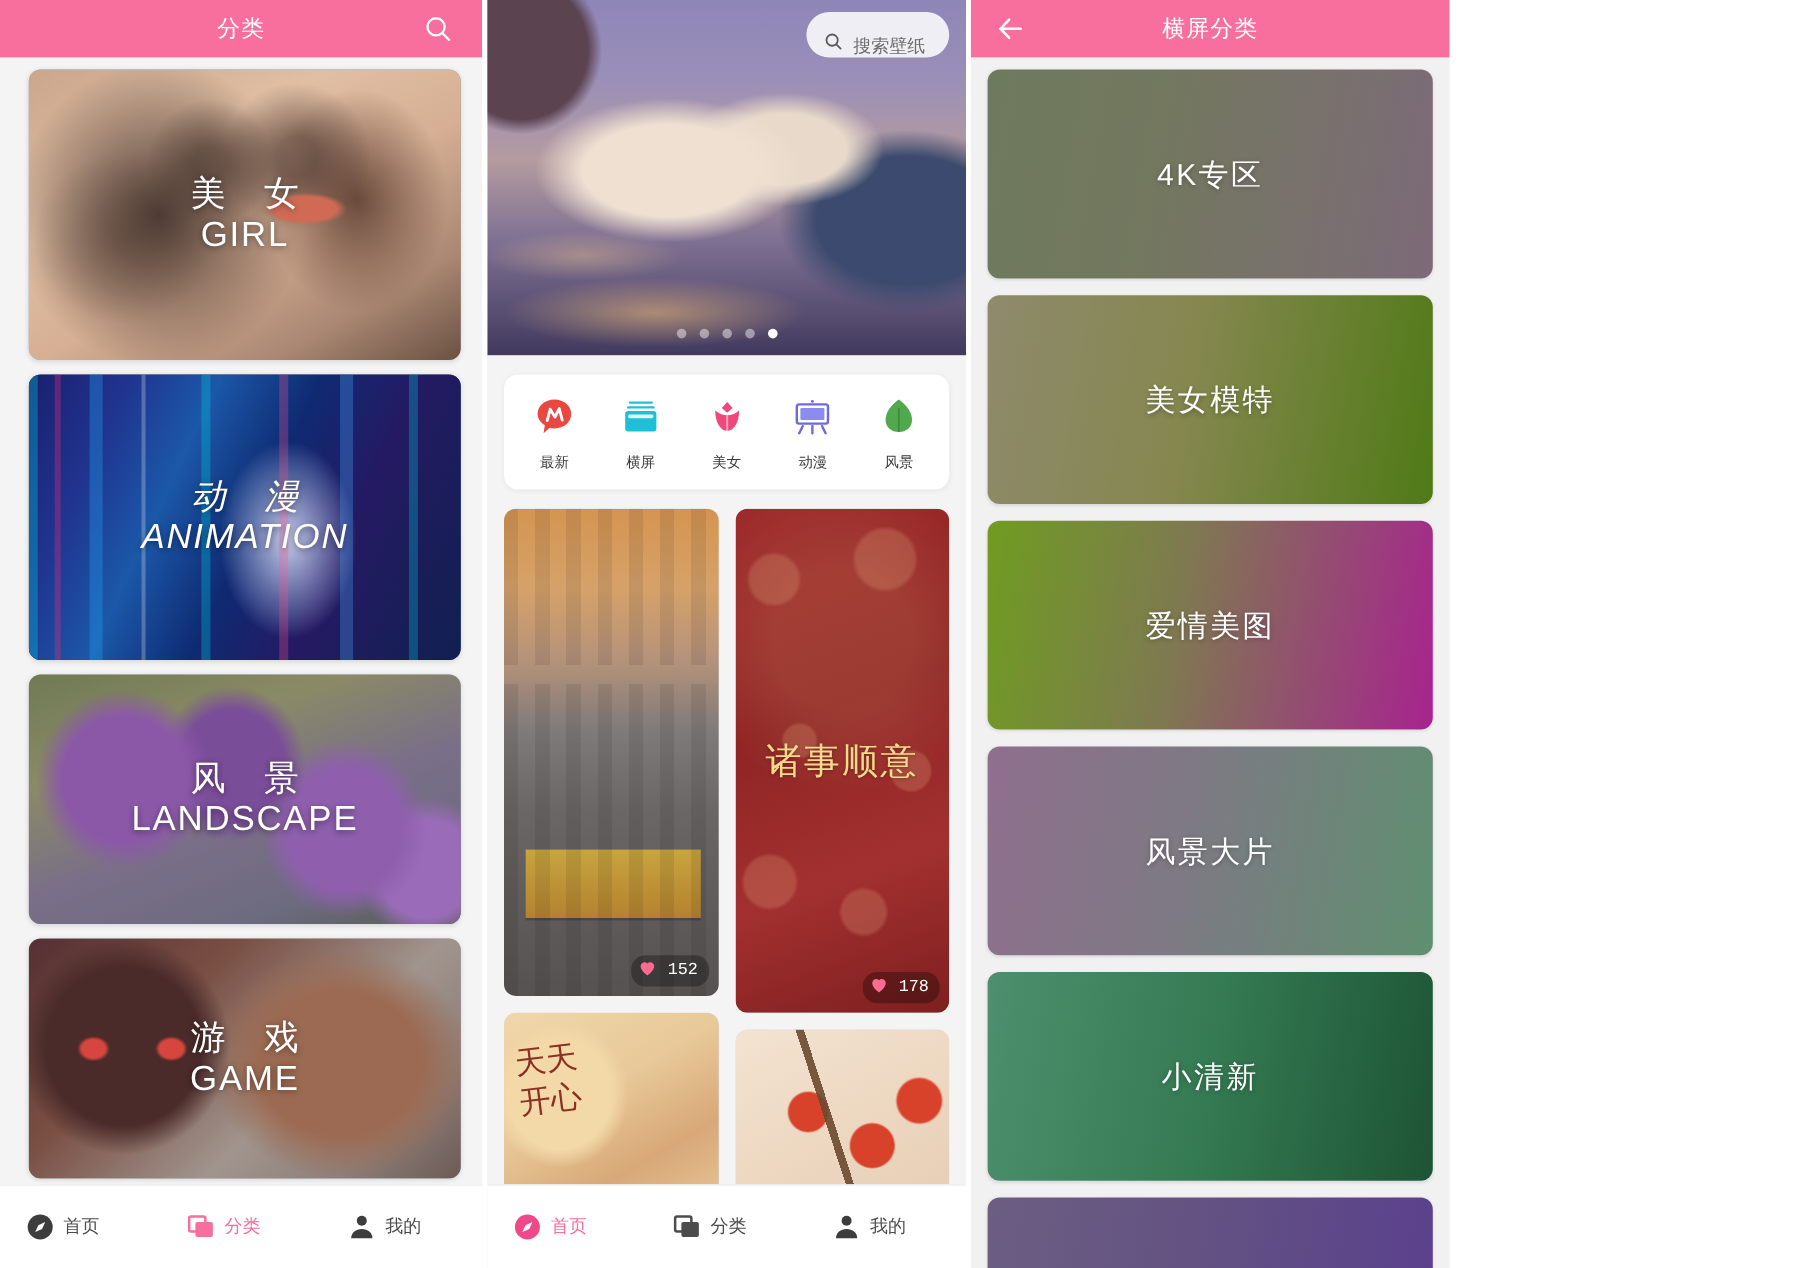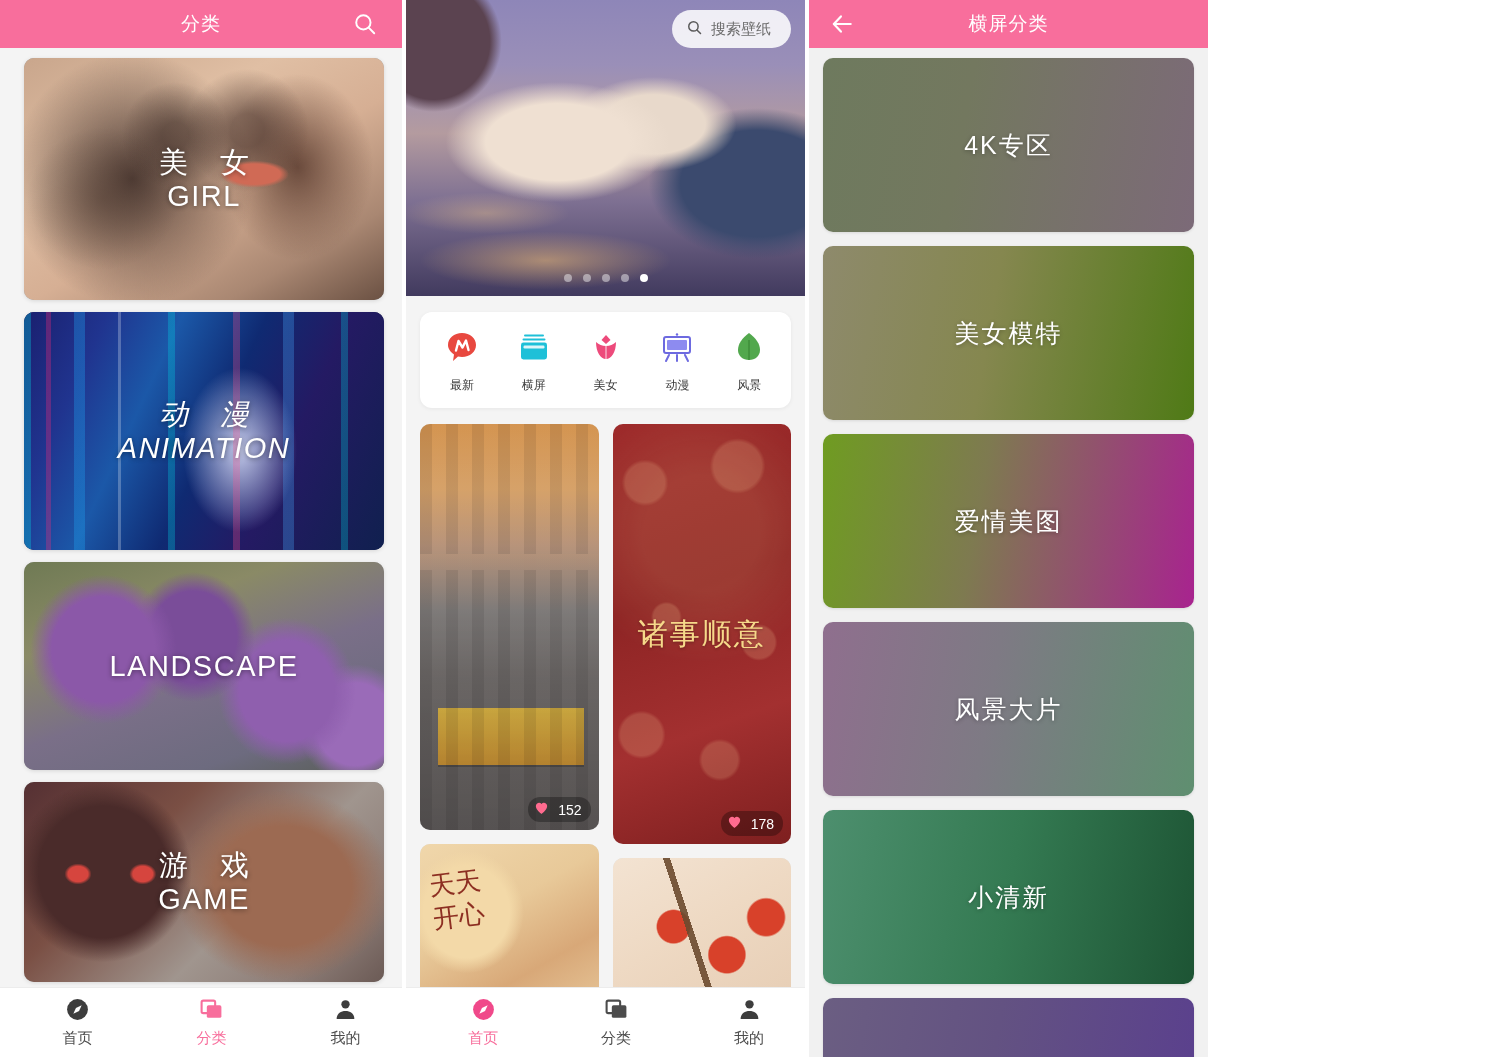--- a/index.html
+++ b/index.html
@@ -97,21 +97,21 @@
       radial-gradient(ellipse 5% 7% at 15% 46%, #d6453e 0 55%, transparent 75%),
       radial-gradient(ellipse 5% 7% at 33% 46%, #d6453e 0 55%, transparent 75%);
   }
 
   
   .tabbar {
     position:absolute; left:0; right:0; bottom:0; height:70px;
     background:#ffffff; display:flex; align-items:center;
     border-top: 1px solid #ececec; z-index: 20;
   }
-  .tab { flex:1; display:flex; flex-direction:column; align-items:center; gap:7px;padding-left:21px; }
+  .tab { flex:1; display:flex; flex-direction:row; align-items:center; gap:7px;padding-left:21px; }
   .tab .tab-label { font-size:15px; color:#4c4c4c; }
   .tab.active .tab-label { color:#f86e9c; }
   .tab-ico { width:25px; height:25px; display:block; }
 
   
   .p2-scroll { position:absolute; inset:0; bottom:70px; overflow:hidden; background:#f4f4f4; }
   .banner { position:relative; height: 296px; width:100%; overflow:hidden;
     background:
       radial-gradient(ellipse 20% 28% at 7% 14%, #5b4350 0 70%, transparent 85%),
       radial-gradient(ellipse 36% 26% at 38% 48%, #efe0d2 0 50%, transparent 78%),
@@ -120,42 +120,42 @@
       linear-gradient(180deg,#8e86b8 0%,#9a8fb8 22%,#b49b9f 45%,#7e7092 68%,#413a5e 100%);
   }
   .banner .haze { position:absolute; inset:0;
     background:
       radial-gradient(ellipse 45% 14% at 35% 88%, rgba(255,200,120,.5), transparent 70%),
       radial-gradient(ellipse 30% 10% at 20% 72%, rgba(255,210,140,.35), transparent 70%);
   }
   .searchpill {
     position:absolute; right:14px; top:10px; height:38px; padding:0 20px 0 14px;
     border-radius:20px; background:rgba(255,255,255,.86);
-    display:flex; align-items:center; gap:8px; z-index:5;
+    display:flex; align-items:flex-end; gap:8px; z-index:5;
   }
   .searchpill .sp-text { font-size:15px; color:#6d6d6d; }
   .dots { position:absolute; bottom:14px; left:0; right:0; display:flex; justify-content:center; gap:11px; z-index:5; }
   .dot { width:8px; height:8px; border-radius:50%; background:rgba(255,255,255,.45); }
   .dot.on { background:#ffffff; }
 
   .quicknav {
     margin: 16px 14px 0 14px; background:#fff; border-radius:12px;
     padding: 18px 6px 14px 6px; display:flex; box-shadow:0 1px 4px rgba(0,0,0,.06);
   }
   .qn-item { flex:1; display:flex; flex-direction:column; align-items:center; gap:11px; }
   .qn-label { font-size:12px; color:#3a3a3a; }
   .qn-ico { width:36px; height:36px; display:block; }
 
   .masonry { margin: 16px 14px 0 14px; display:flex; gap:14px; }
   .mcol { flex:1; display:flex; flex-direction:column; gap:14px; }
   .mcard { position:relative; border-radius:10px; overflow:hidden; background:#ddd; }
   .mcard .like {
     position:absolute; right:8px; bottom:8px; z-index:6;
     display:flex; align-items:center; gap:8px;
-    background:rgba(0,0,0,.3); border-radius:12px; padding:2px 9px 2px 5px;
+    background:rgba(0,0,0,.3); border-radius:12px; padding:2px 9px 2px 5px;font-family:Liberation Mono, monospace;
   }
   .mcard .like .cnt { color:#fff; font-size:14px; }
   .mimg { position:absolute; inset:0; }
   .mimg.street {
     background:
       linear-gradient(180deg,#f0a95c 0%,#f2b878 16%,#cfa88c 30%,#8e8b8a 46%,#7e7a79 62%,#6e6a6a 100%);
   }
   .mimg.street::after {
     content:""; position:absolute; inset:0;
     background:
@@ -247,20 +247,21 @@
         <div class="bg anime"></div>
         <div class="cat-label">
           <span class="cat-cn">动 漫</span>
           <span class="cat-en">ANIMATION</span>
         </div>
       </div>
 
       <div class="cat-card landscape">
         <div class="bg landscape"></div>
         <div class="cat-label">
+          <span class="cat-cn">风 景</span>
           <span class="cat-en">LANDSCAPE</span>
         </div>
       </div>
 
       <div class="cat-card game">
         <div class="bg game"></div>
         <div class="cat-label">
           <span class="cat-cn">游 戏</span>
           <span class="cat-en">GAME</span>
         </div>

